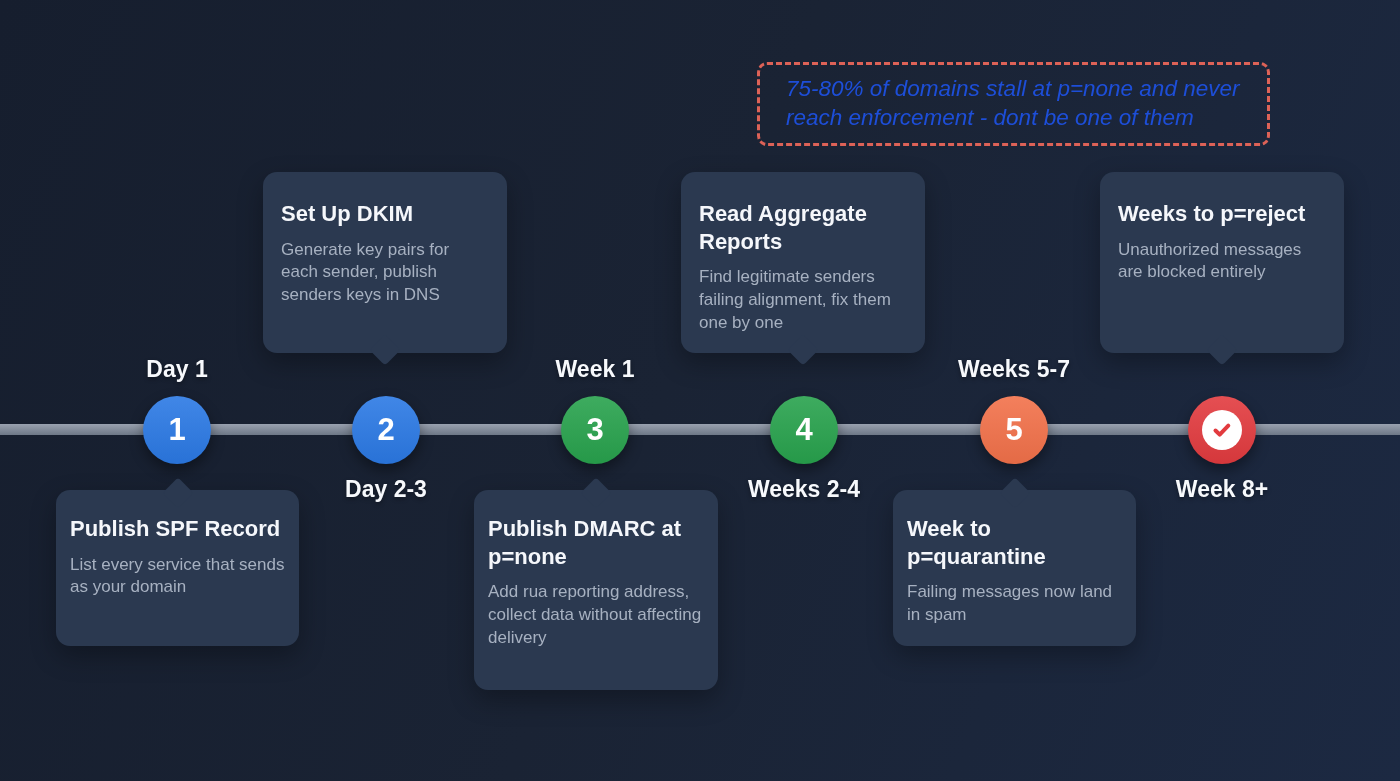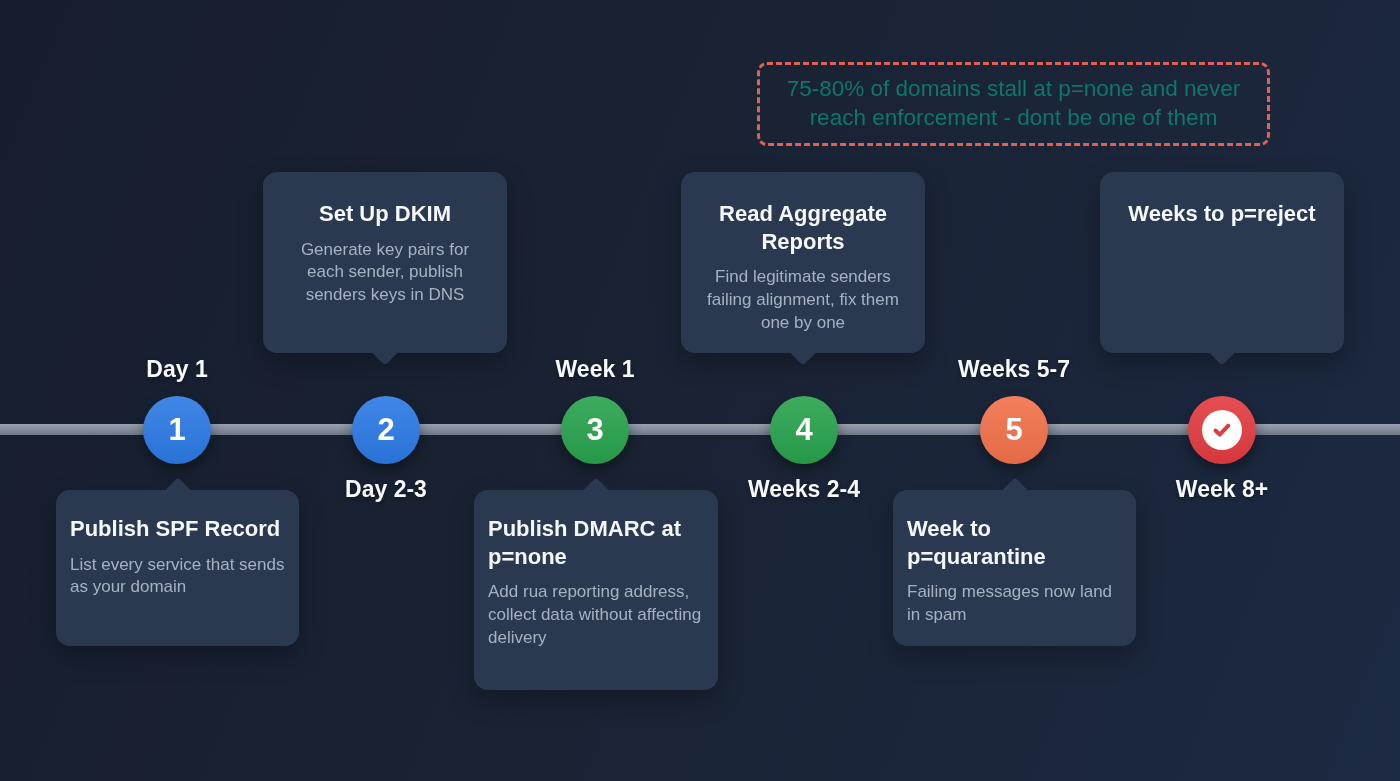--- a/index.html
+++ b/index.html
@@ -5,22 +5,22 @@
   html,body{margin:0;padding:0;}
   body{
     width:1400px;height:781px;position:relative;overflow:hidden;
     background:linear-gradient(112deg,#161e2e 0%,#1a2334 48%,#1c2942 100%);
     font-family:"Liberation Sans","DejaVu Sans",sans-serif;
   }
   
   .callout{
     position:absolute;left:757px;top:62px;width:513px;height:84px;
     box-sizing:border-box;border:3px dashed #dd6257;border-radius:10px;
-    display:flex;align-items:center;justify-content:center;text-align:center;
-    color:#0f766e;font-size:22.5px;line-height:1.28;padding:8px 26px;
+    display:flex;align-items:center;justify-content:center;
+    color:#1d4ed8;font-size:22.5px;line-height:1.28;padding:8px 26px;font-style:italic;
   }
   
   .track{
     position:absolute;left:0;top:424px;width:1400px;height:11px;
     background:linear-gradient(#99a1af,#6e7887);
   }
   
   .node{
     position:absolute;top:396px;width:68px;height:68px;border-radius:50%;
     transform:translateX(-50%);display:flex;align-items:center;justify-content:center;
@@ -50,21 +50,21 @@
     box-sizing:border-box;box-shadow:0 10px 26px rgba(0,0,0,.30);
   }
   .card .tail{
     position:absolute;width:22px;height:22px;background-color:#2b3950;
     border-radius:4px;left:50%;margin-left:-11px;transform:rotate(45deg);
   }
   .card-top .tail{bottom:-8px;}
   .card-bottom .tail{top:-8px;}
   .card h3{margin:0 0 11px;color:#f5f7fb;font-size:22px;font-weight:700;line-height:1.25;}
   .card p{margin:0;color:#a7b1c1;font-size:17px;line-height:1.35;}
-  .card-top{top:172px;width:244px;height:181px;padding:28px 18px;text-align:center;}
+  .card-top{top:172px;width:244px;height:181px;padding:28px 18px;text-align:left;}
   .card-bottom{top:490px;padding:25px 14px;text-align:left;}
   .c2{left:263px;} .c4{left:681px;} .c6{left:1100px;}
   .c1{left:56px;width:243px;height:156px;}
   .c3{left:474px;width:244px;height:200px;}
   .c5{left:893px;width:243px;height:156px;}
 </style>
 </head>
 <body>
 
 <div class="callout">
@@ -125,13 +125,14 @@
   <p>Generate key pairs for each sender, publish senders keys in DNS</p>
 </div>
 <div class="card card-top c4">
   <div class="tail"></div>
   <h3>Read Aggregate Reports</h3>
   <p>Find legitimate senders failing alignment, fix them one by one</p>
 </div>
 <div class="card card-top c6">
   <div class="tail"></div>
   <h3>Weeks to p=reject</h3>
+  <p>Unauthorized messages are blocked entirely</p>
 </div>
 
 </body></html>

